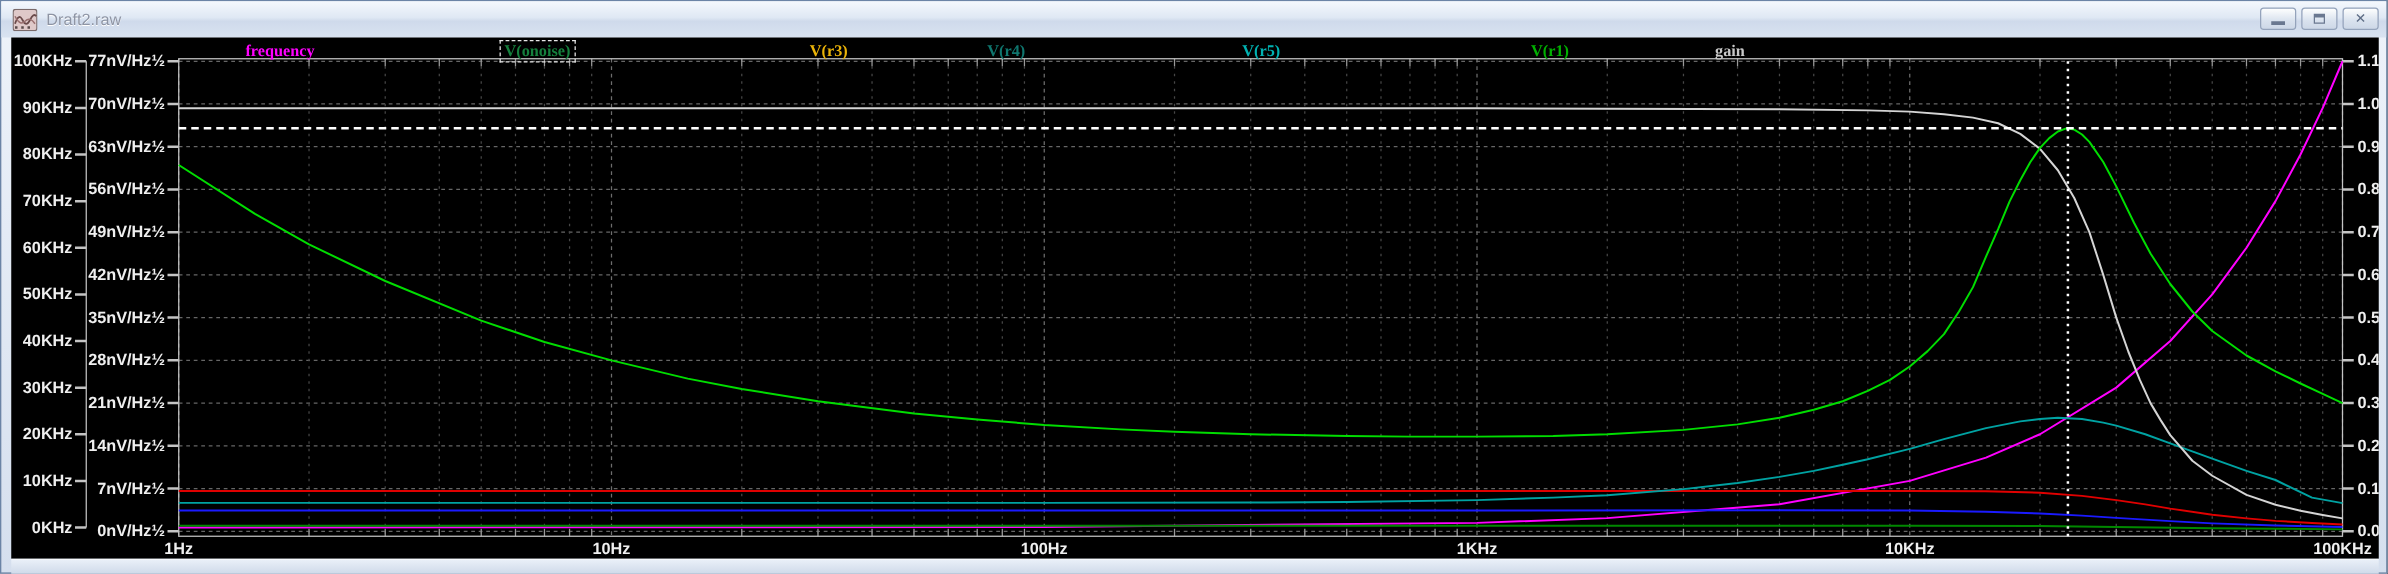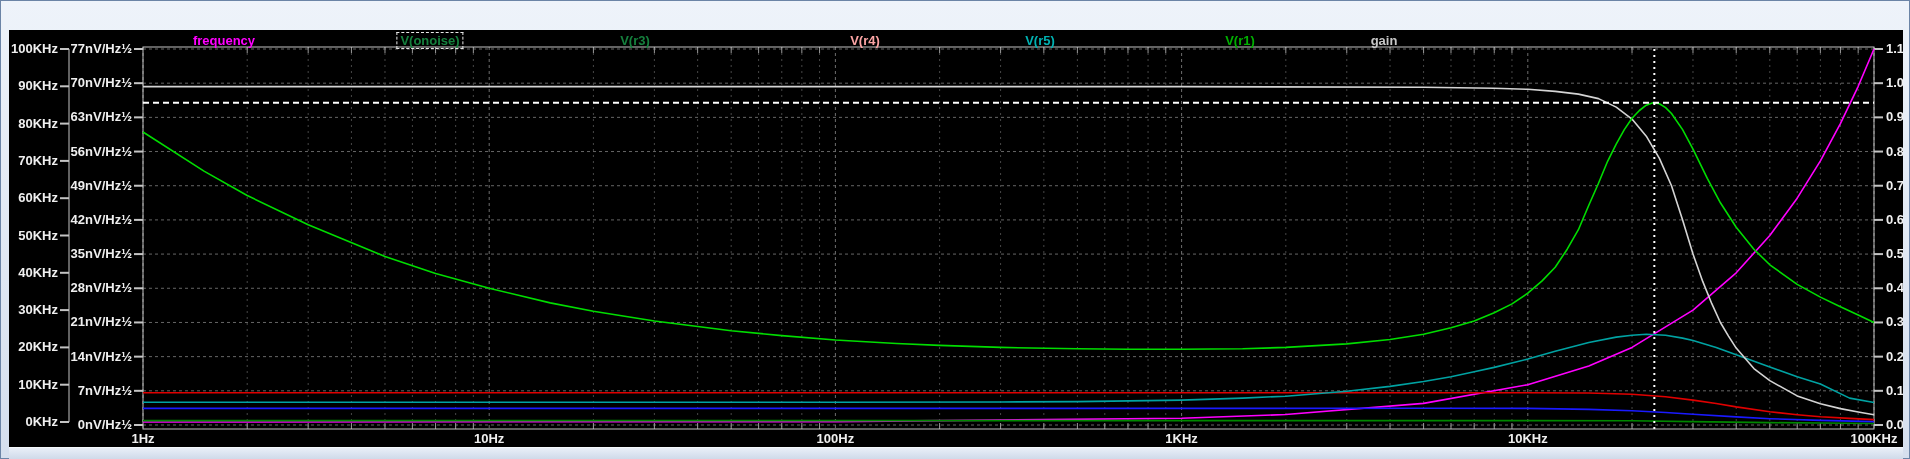--- a/index.html
+++ b/index.html
@@ -13,37 +13,59 @@
   .title-text{font-size:13px;color:#8d94a4;text-shadow:0 1px 0 #ffffff;}
   .winbtns{position:absolute;right:6px;top:5px;display:flex;gap:4px;}
   .wbtn{width:29px;height:18px;border:1px solid #94a3bb;border-radius:3px;
         background:linear-gradient(#fdfefe,#d9e2ee 60%,#cdd8e7);box-sizing:border-box;
         display:flex;align-items:center;justify-content:center;color:#5f6e86;font-size:11px;line-height:1;}
   .glyph-min{width:11px;height:3px;background:#6a7890;margin-top:6px;}
   .glyph-rest{width:9px;height:8px;border:1px solid #6a7890;border-top:3px solid #6a7890;box-sizing:border-box;background:transparent;}
   .pane{position:absolute;left:8px;top:29px;width:1894px;height:417px;background:#000;}
   .bottomstrip{position:absolute;left:8px;top:446px;width:1894px;height:13px;
        background:linear-gradient(#e9eff8,#cdd8e8);border-top:1px solid #f5f8fc;box-sizing:border-box;}
-  .legend{position:absolute;top:2px;left:0;width:100%;height:17px;}
+  .legend{position:absolute;top:2px;left:0;width:100%;height:17px;font-family:Liberation Serif, serif;}
   .legend-item{position:absolute;transform:translateX(-50%);font-size:13px;font-weight:bold;white-space:nowrap;padding:0 3px;border:1px dashed transparent;}
   .legend-item.selected{border:1px dashed #e8e8e8;}
   svg text{font-family:"Liberation Sans",sans-serif;font-size:13px;font-weight:bold;fill:#efefef;}
 </style>
 </head>
 <body>
 
 <div class="win">
+  <div class="titlebar">
+    <svg class="title-icon" viewBox="0 0 20 18">
+      <rect x="0.5" y="0.5" width="19" height="17" rx="2" fill="#dfc9c9" stroke="#7a6a6a"></rect>
+      <path d="M2 12 Q5 3 8 9 T14 9 T19 6" fill="none" stroke="#6a4a4a" stroke-width="1.4"></path>
+      <path d="M2 6 Q6 14 10 10 T18 12" fill="none" stroke="#9a7070" stroke-width="1.2"></path>
+      <rect x="2" y="14" width="2" height="2" fill="#5a4a4a"></rect>
+        <rect x="7" y="14" width="2" height="2" fill="#5a4a4a"></rect>
+        <rect x="12" y="14" width="2" height="2" fill="#5a4a4a"></rect>
+    </svg>
+    <span class="title-text">Draft2.raw</span>
+    <div class="winbtns">
+      <div class="wbtn" title="">
+          <div class="glyph-min"></div>
+        </div>
+      <div class="wbtn">
+          <div class="glyph-rest"></div>
+        </div>
+      <div class="wbtn">
+          <span>✕</span>
+        </div>
+    </div>
+  </div>
 
   <div class="pane">
     <div class="legend" id="legend">
         <span class="legend-item" style="left: 215px; color: rgb(255, 0, 255);">frequency</span>
         <span class="legend-item selected" style="left: 421px; color: #15803d;">V(onoise)</span>
-        <span class="legend-item" style="left: 626px; color: #15803d;">V(r3)</span>
-        <span class="legend-item" style="left: 856px; color: #fca5a5;">V(r4)</span>
-        <span class="legend-item" style="left: 1031px; color: rgb(0, 178, 178);">V(r5)</span>
+        <span class="legend-item" style="left: 654px; color: #eab308;">V(r3)</span>
+        <span class="legend-item" style="left: 796px; color: #0f766e;">V(r4)</span>
+        <span class="legend-item" style="left: 1000px; color: rgb(0, 178, 178);">V(r5)</span>
         <span class="legend-item" style="left: 1231px; color: rgb(0, 176, 0);">V(r1)</span>
         <span class="legend-item" style="left: 1375px; color: rgb(200, 200, 200);">gain</span>
       </div>
     <svg id="plot-svg" width="1894" height="417" viewBox="8 29 1894 417">
         <line x1="142" y1="48" x2="1873" y2="48" stroke="#666666" stroke-width="1" stroke-dasharray="3,3"></line>
         <line x1="142" y1="82.18181818181819" x2="1873" y2="82.18181818181819" stroke="#666666" stroke-width="1" stroke-dasharray="3,3"></line>
         <line x1="142" y1="116.36363636363636" x2="1873" y2="116.36363636363636" stroke="#666666" stroke-width="1" stroke-dasharray="3,3"></line>
         <line x1="142" y1="150.54545454545456" x2="1873" y2="150.54545454545456" stroke="#666666" stroke-width="1" stroke-dasharray="3,3"></line>
         <line x1="142" y1="184.72727272727272" x2="1873" y2="184.72727272727272" stroke="#666666" stroke-width="1" stroke-dasharray="3,3"></line>
         <line x1="142" y1="218.9090909090909" x2="1873" y2="218.9090909090909" stroke="#666666" stroke-width="1" stroke-dasharray="3,3"></line>

